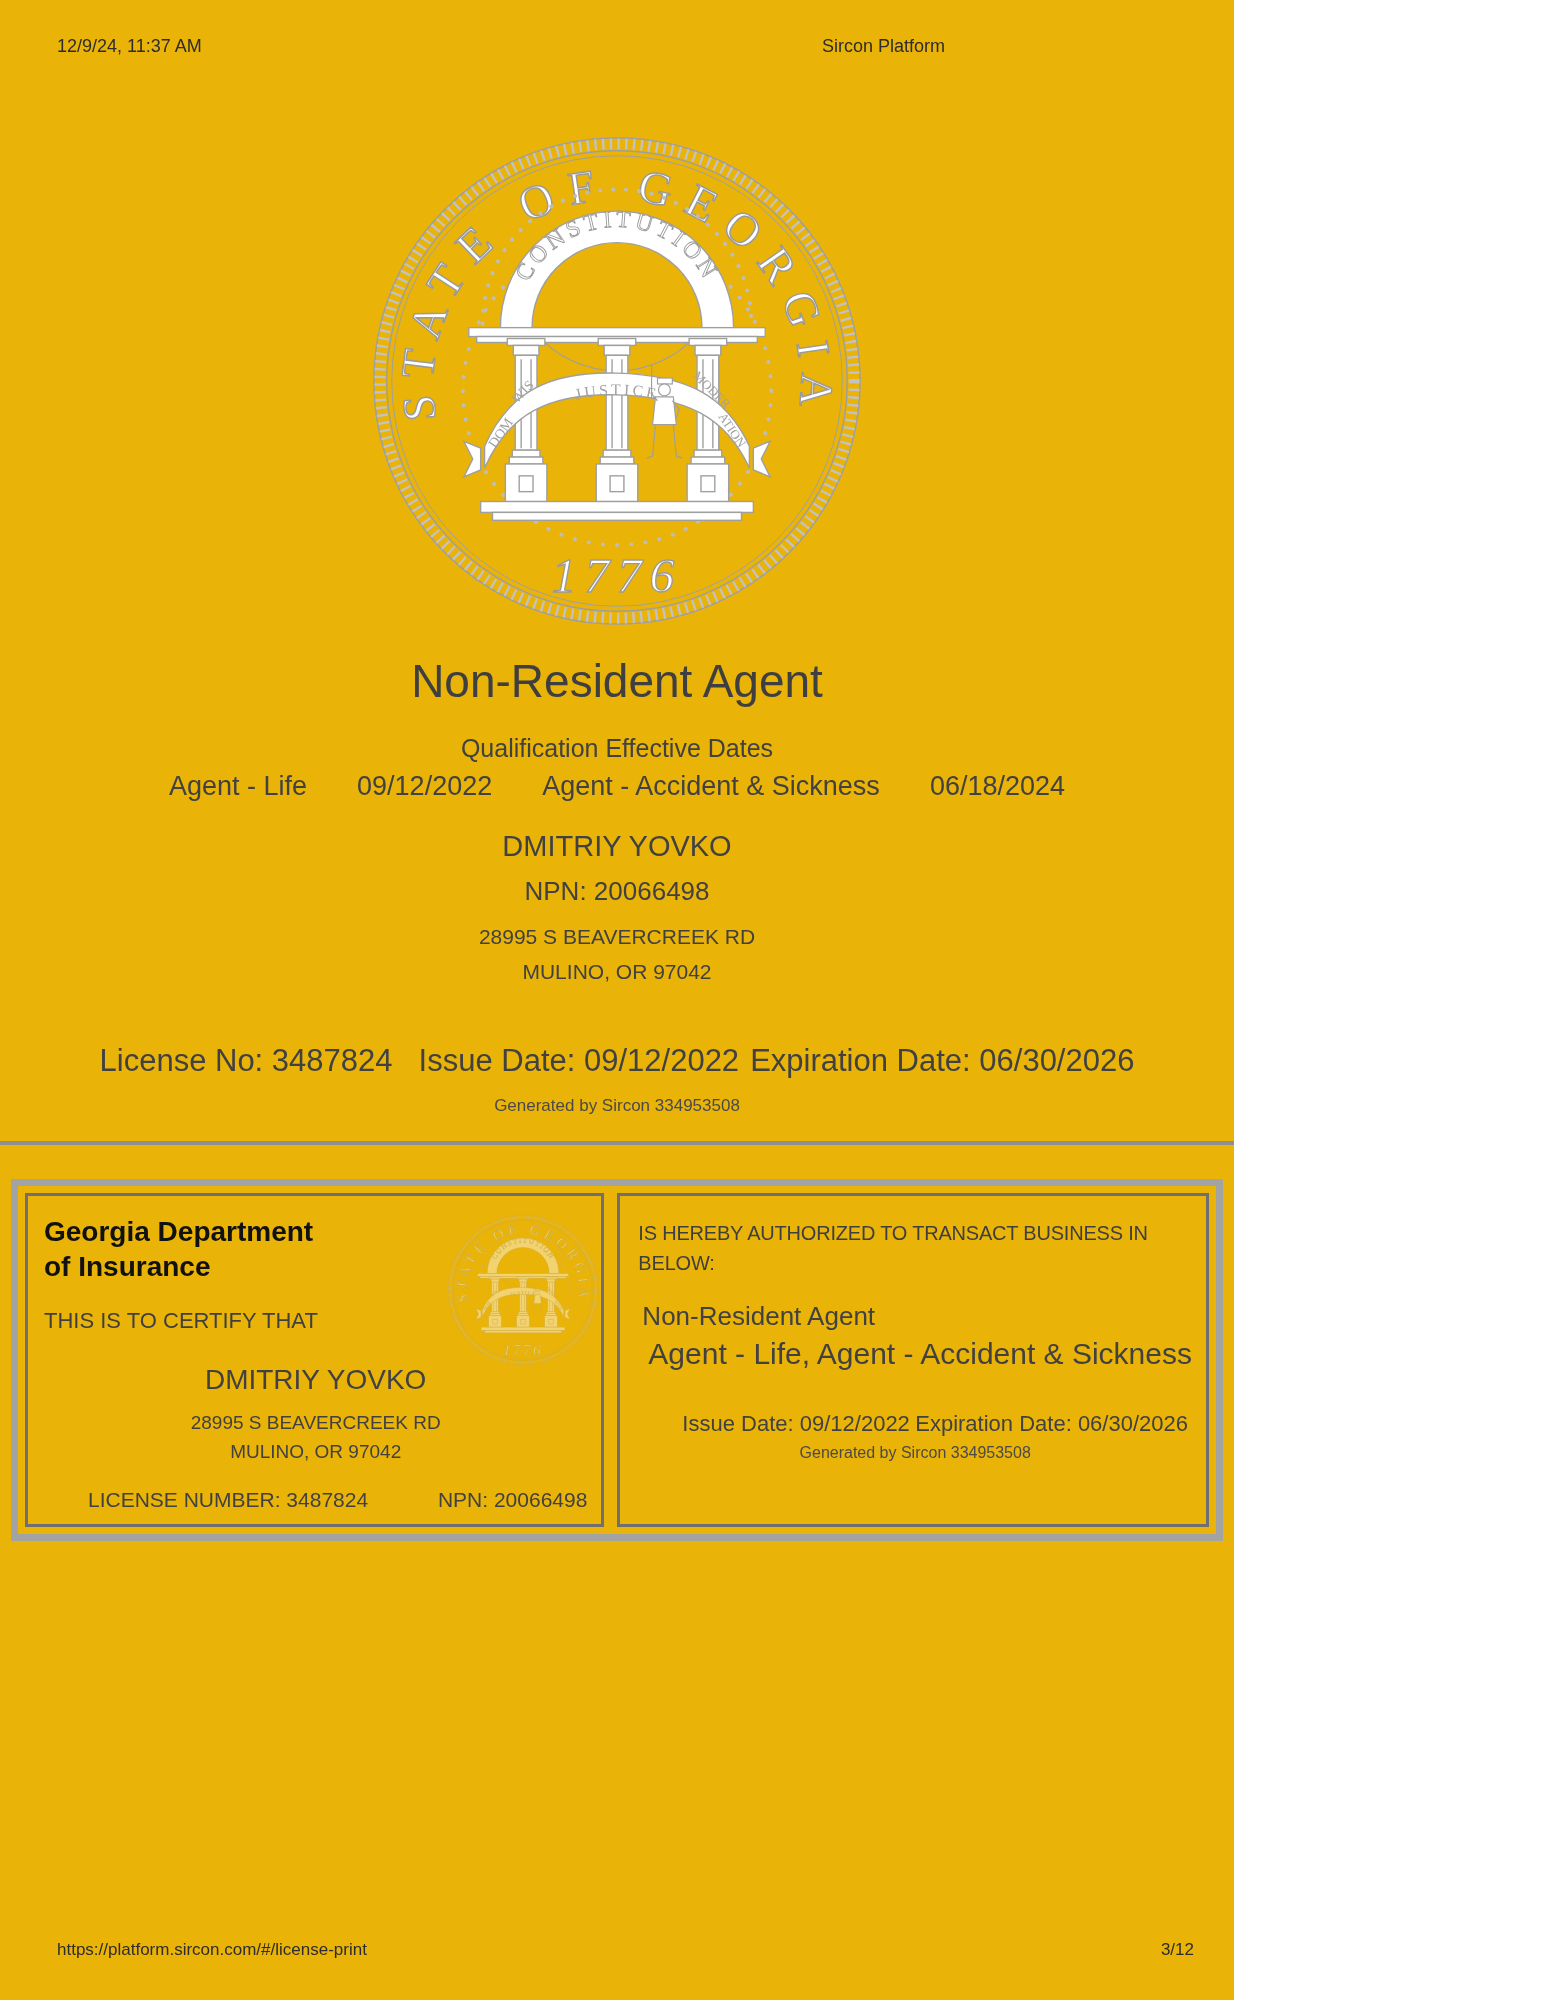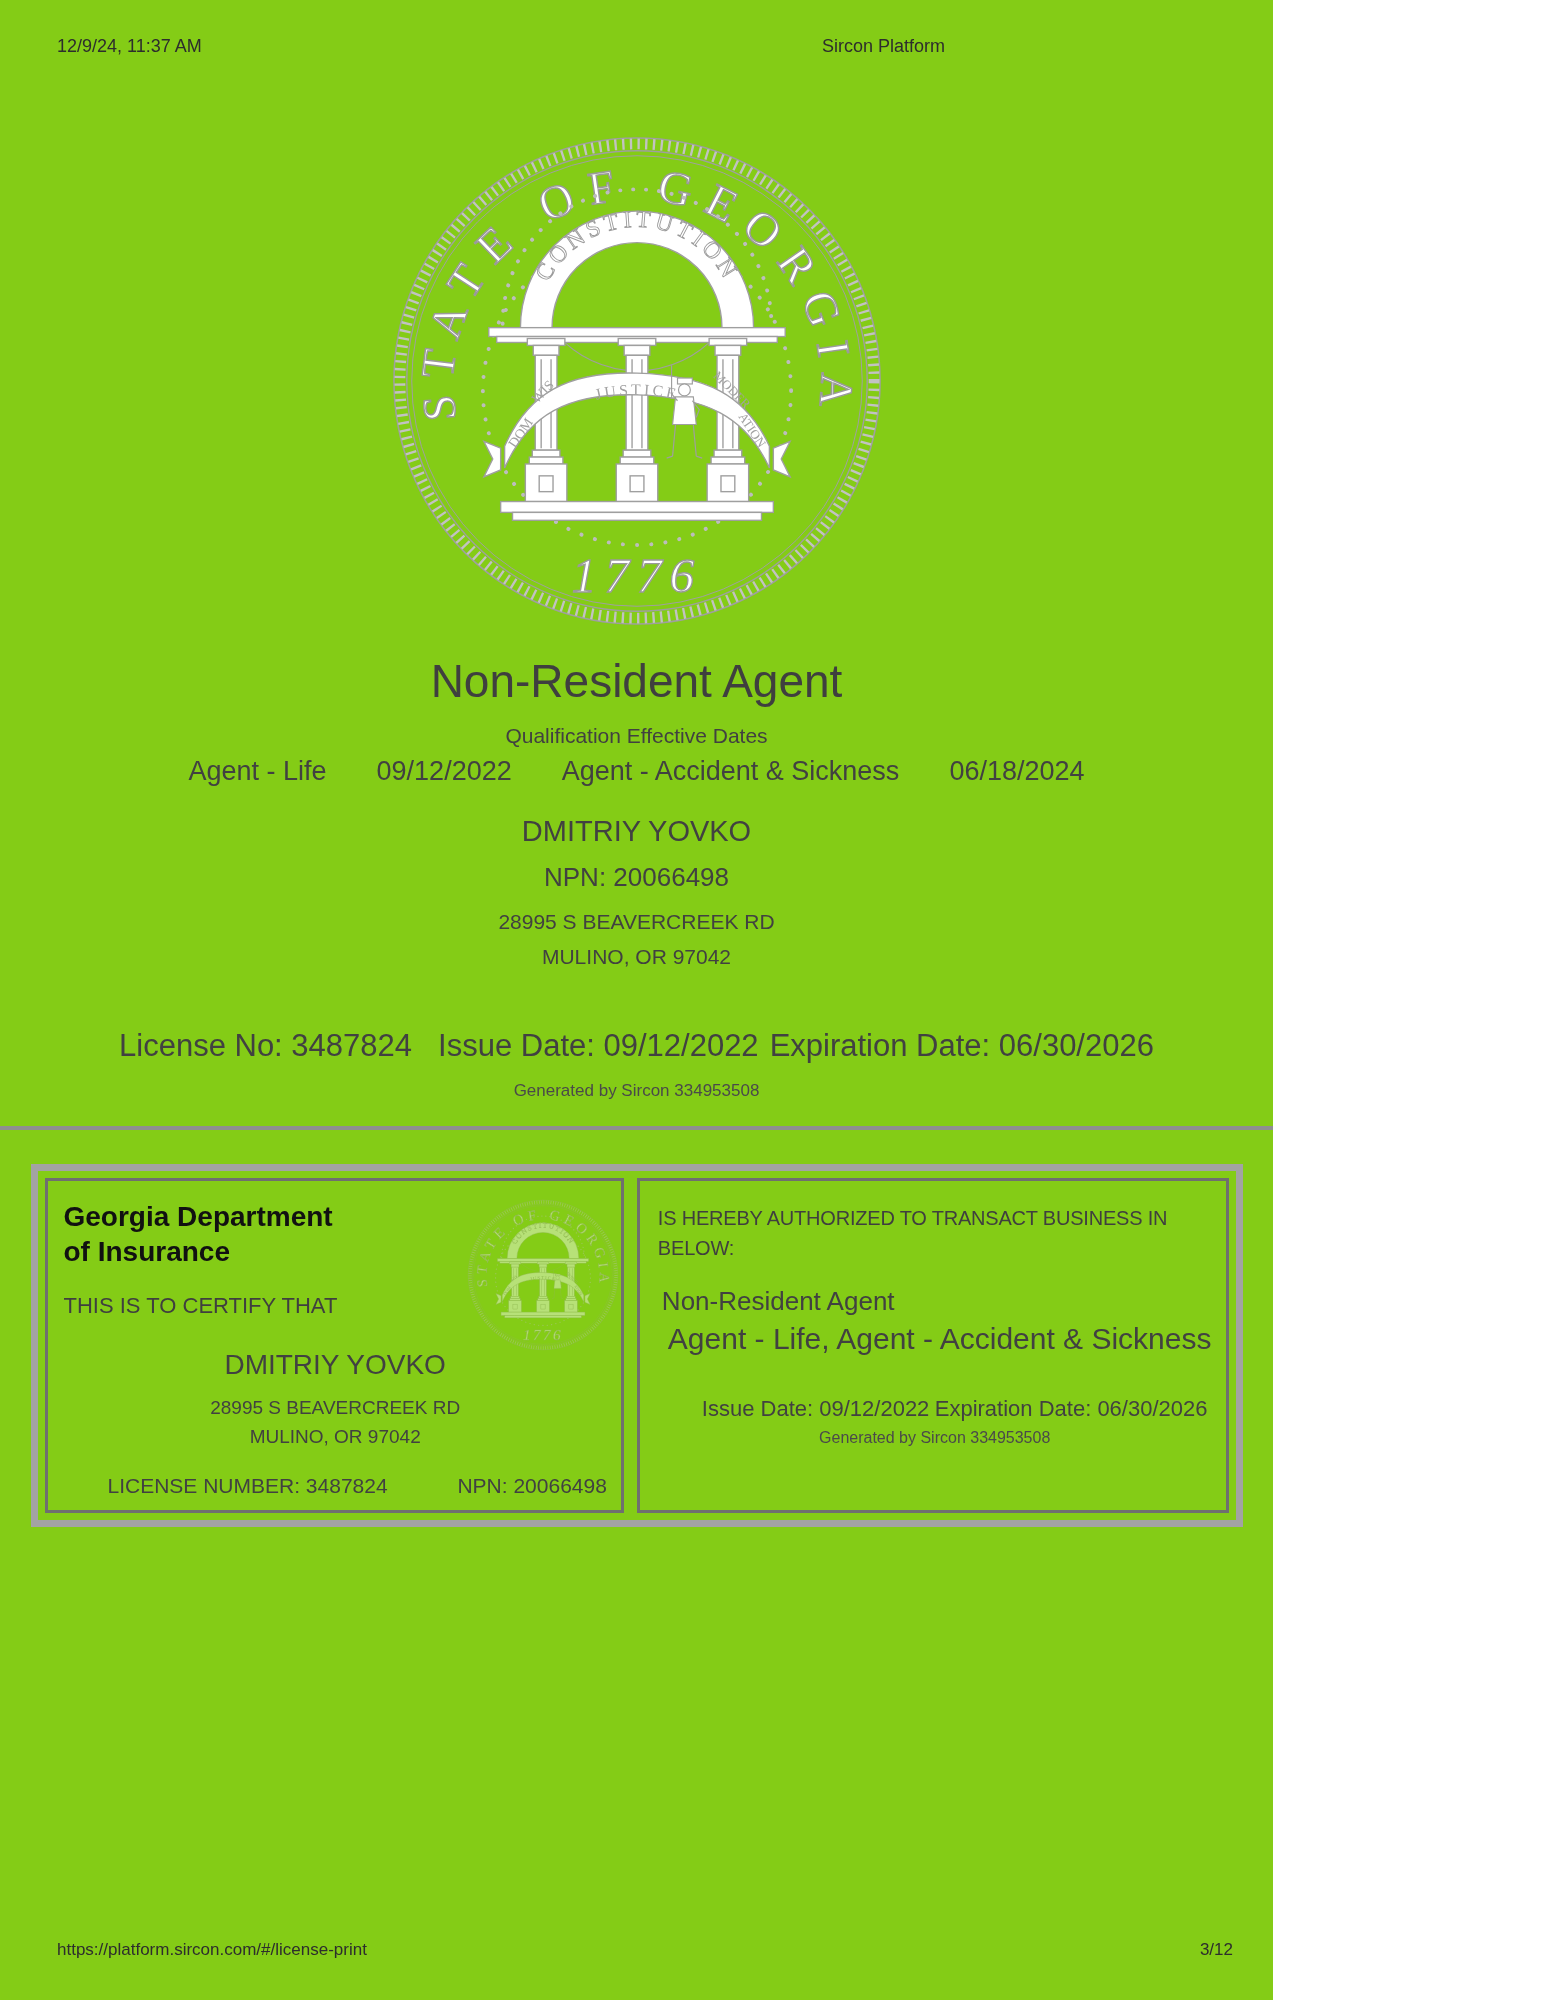--- a/index.html
+++ b/index.html
@@ -1,36 +1,35 @@
 <!DOCTYPE html>
 <html><head>
 <meta charset="utf-8">
 <style>
   html,body { margin:0; padding:0; background:#ffffff; }
   .sheet {
-    position:relative; width:1234px; height:2000px; background:#84cc16;
+    position:relative; width:1234px; height:2000px; background:#eab308;
     font-family:"Liberation Sans","DejaVu Sans",sans-serif; color:#414141;
     overflow:hidden;
-    padding-left:39px;
   }
   
   .print-header { position:absolute; top:36px; left:0; width:100%; font-size:18px; color:#2d2d2d; }
   .ph-time  { position:absolute; left:57px; top:0; }
   .ph-title { position:absolute; left:822px; top:0; }
   .print-footer { position:absolute; top:1940px; left:0; width:100%; font-size:17px; color:#2d2d2d; }
   .pf-url  { position:absolute; left:57px; top:0; }
   .pf-page { position:absolute; right:40px; top:0; }
 
   
   .doc { position:absolute; top:0; left:0; width:100%; text-align:center; }
   .seal-wrap { width:494px; height:494px; margin:134px auto 0; }
   .seal { display:block; width:494px; height:494px; }
 
   .doc-title    { margin:26px 0 0; font-size:46px; font-weight:normal; color:#3f3f3f; line-height:1.2; }
-  .qual-heading { margin-top:14px; font-size:21px; line-height:1.2; }
+  .qual-heading { margin-top:24px; font-size:25px; line-height:1.2; }
   .qual-row     { margin-top:7px; display:flex; justify-content:center; gap:50px; font-size:27px; line-height:1.2; }
   .agent-name   { margin-top:26px; font-size:29px; line-height:1.2; }
   .npn          { margin-top:13px; font-size:26px; line-height:1.2; }
   .addr         { margin-top:16px; font-size:21px; line-height:1.2; }
   .addr + .addr { margin-top:10px; }
   .auth-line    { margin-top:17px; font-size:28px; line-height:1.2; }
   .license-row  { margin-top:58px; font-size:31px; line-height:1.2; }
   .gap-lg { margin-left:26px; }
   .gap-sm { margin-left:11px; }
   .generated    { margin-top:17px; font-size:17px; color:#4a4a4a; line-height:1.2; }

